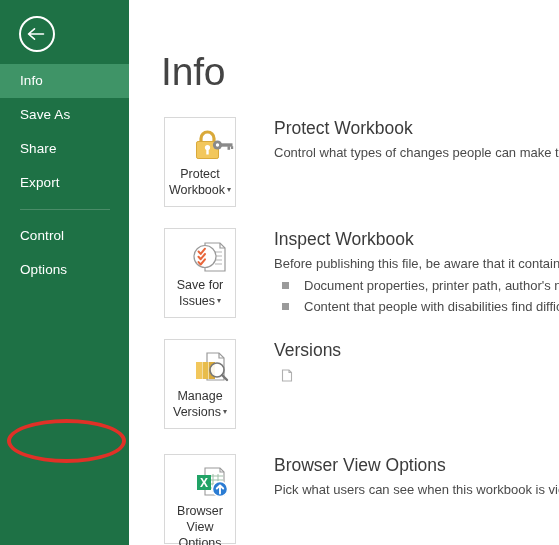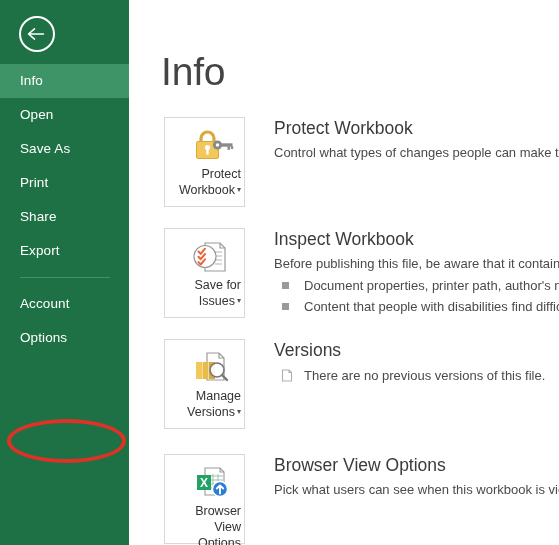--- a/index.html
+++ b/index.html
@@ -113,27 +113,27 @@
 
   .section {
     position: absolute;
     left: 35px;
     width: 400px;
   }
   .tile {
     position: absolute;
     left: 0;
     top: 0;
-    width: 81px;
+    width: 72px;
     height: 90px;
     border: 1px solid #d8d8d8;
     box-sizing: border-box;
     background: #ffffff;
     cursor: pointer;
-    text-align: right;
+    text-align: center;
   }
   .tile-icon {
     position: absolute;
     left: 0;
     top: 10px;
     width: 92px;
     height: 38px;
   }
   .tile-icon svg { display: block; margin: 0 auto; }
   .tile-label {
@@ -218,37 +218,31 @@
       <svg width="20" height="14" viewBox="0 0 20 14" aria-hidden="true">
         <path d="M1.5 7 L7.5 1.8 M1.5 7 L7.5 12.2 M1.5 7 L16.5 7" stroke="#ffffff" stroke-width="1.6" fill="none" stroke-linecap="round" stroke-linejoin="round"></path>
       </svg>
     </div>
 
     <div class="nav-list">
       <div class="nav-item active">
         <span>Info</span>
       </div>
       <div class="nav-item">
-        <span>Open</span>
-      </div>
-      <div class="nav-item">
         <span>Save As</span>
       </div>
       <div class="nav-item">
-        <span>Print</span>
-      </div>
-      <div class="nav-item">
         <span>Share</span>
       </div>
       <div class="nav-item">
         <span>Export</span>
       </div>
       <div class="nav-sep"></div>
       <div class="nav-item">
-        <span>Account</span>
+        <span>Control</span>
       </div>
       <div class="nav-item">
         <span>Options</span>
       </div>
     </div>
 
     <div id="options-annotation"></div>
   </div>
 
   <div id="content">
@@ -335,21 +329,20 @@
       </div>
       <div class="sec-body">
         <div class="sec-title">Versions</div>
         <div class="version-row">
           <span class="doc-glyph">
             <svg width="14" height="15" viewBox="0 0 14 15" aria-hidden="true">
               <path d="M2.5 2 H9 L11.5 4.5 V13 H2.5 Z" fill="#ffffff" stroke="#b0b0b0" stroke-width="1.1"></path>
               <path d="M9 2 V4.5 H11.5" fill="none" stroke="#b0b0b0" stroke-width="1.1"></path>
             </svg>
           </span>
-          <span>There are no previous versions of this file.</span>
         </div>
       </div>
     </div>
 
     <div class="section" style="top:454px;">
       <div class="tile">
         <div class="tile-icon">
           <svg width="44" height="36" viewBox="0 0 44 36" aria-hidden="true">
             <path d="M16 3 H31 L35 7 V30 H16 Z" fill="#ffffff" stroke="#9a9a9a" stroke-width="1.1"></path>
             <path d="M31 3 V7 H35" fill="none" stroke="#9a9a9a" stroke-width="1.1"></path>

